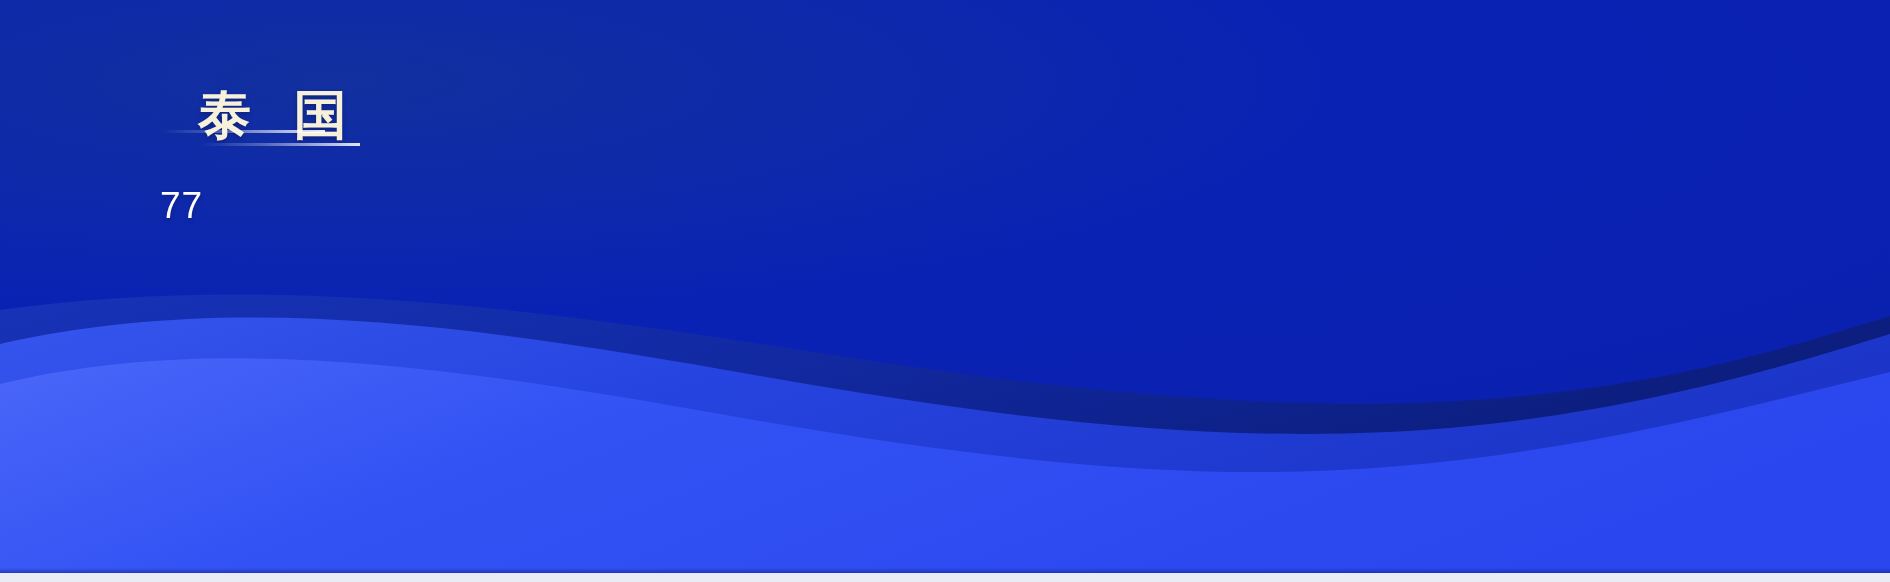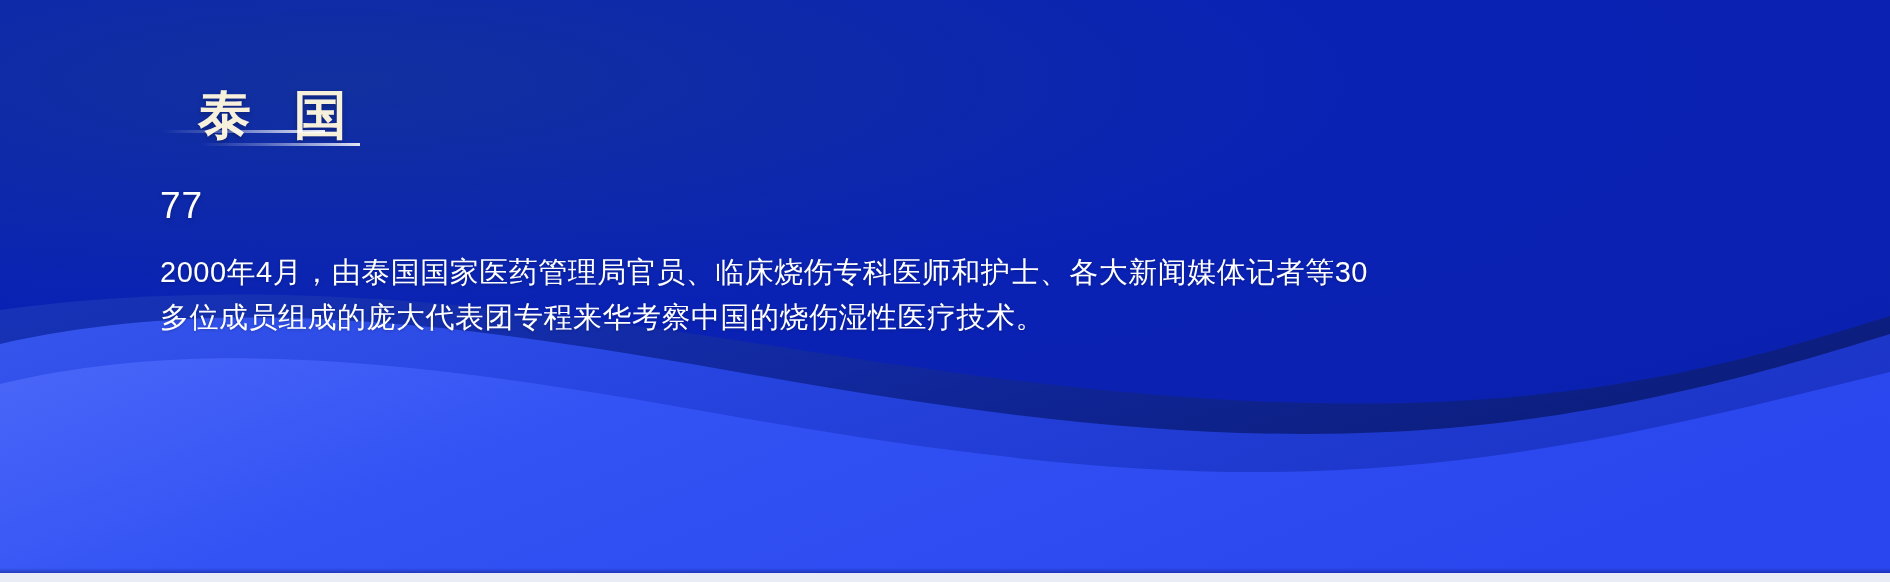--- a/index.html
+++ b/index.html
@@ -171,16 +171,15 @@
   <div class="content">
 
     <div class="country-title">泰 国</div>
 
     <div class="title-rule-1"></div>
     <div class="title-rule-2"></div>
 
 
     <div class="item-number">77</div>
 
-    <div class="body-text">2000年4月，由泰国国家医药管理局官员、临床烧伤专科医师和护士、各大新闻媒体记者等30多位成员组成的庞大代表团专程来华考察中国的烧伤湿性医疗技术。</div>
 
   </div>
 </div>
 
 </body></html>

